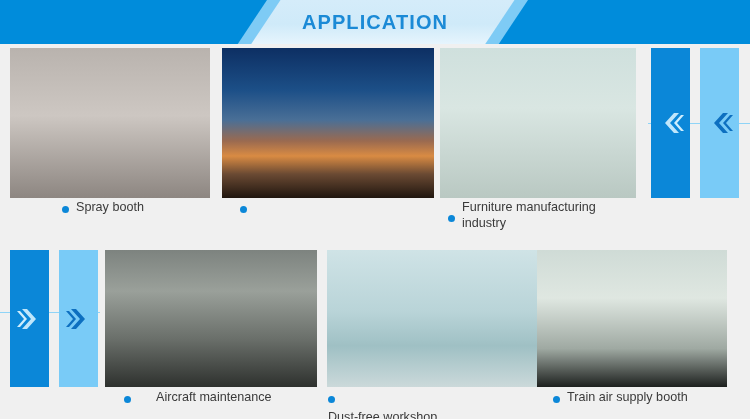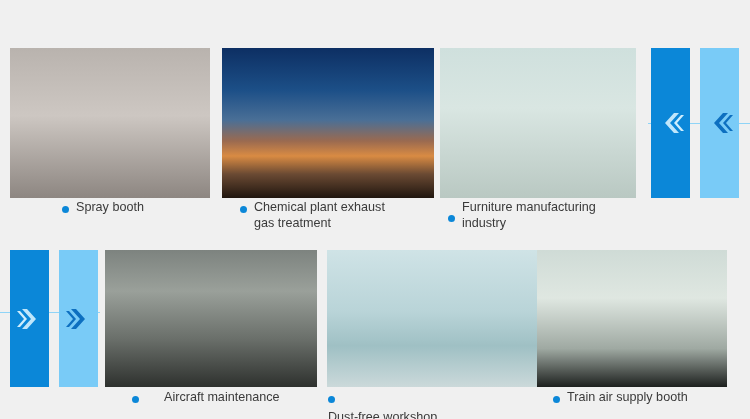--- a/index.html
+++ b/index.html
@@ -75,20 +75,27 @@
   .cr-bg { position:absolute; inset:0; background:linear-gradient(180deg,#cfe3e6 0%,#b9d4d8 45%,#9fc0c4 70%,#cbd9da 100%); }
 
   
   .tr-bg { position:absolute; inset:0; background:linear-gradient(180deg,#cfdbd6 0%,#dfe7e1 35%,#9fa9a2 72%,#1d201e 100%); }
 </style>
 </head>
 <body>
 
 <div id="page">
 
+  <div class="banner">
+    <div class="banner-bg"></div>
+    <div class="banner-mid"></div>
+    <div class="banner-slash slash-a"></div>
+    <div class="banner-slash slash-b"></div>
+    <div class="banner-title">APPLICATION</div>
+  </div>
   <div class="banner-underline"></div>
 
   <div class="row row1">
 
     <div class="cell" style="left:10px;width:200px;">
       <div class="photo">
         <div class="sb-room"></div>
         <svg width="200" height="150" viewBox="0 0 200 150" preserveAspectRatio="none">
           <defs>
             <linearGradient id="sbCeil" x1="0" y1="0" x2="0" y2="1">
@@ -458,22 +465,20 @@
     </div>
   </div>
 
   <div class="caps caps1">
     <div class="cap" style="left:62px;width:150px;">
       <span class="dot"></span>
       <span class="cap-txt">Spray booth</span>
     </div>
     <div class="cap" style="left:240px;width:190px;">
       <span class="dot"></span>
-      <span class="cap-txt">Chemical plant exhaust
-gas treatment</span>
     </div>
     <div class="cap" style="left:448px;width:190px;align-items:center;">
       <span class="dot"></span>
       <span class="cap-txt">Furniture manufacturing
 industry</span>
     </div>
   </div>
 
   <div class="row row2">
 
@@ -984,21 +989,21 @@
           </g>
           <rect x="0" y="132" width="190" height="5" fill="#0f110f"></rect>
 
           <rect x="0" y="86" width="14" height="4" fill="#c8a33c" opacity="0.7"></rect>
         </svg>
       </div>
     </div>
   </div>
 
   <div class="caps caps2">
-    <div class="cap" style="left:132px;width:170px;gap:25px;">
+    <div class="cap" style="left:124px;width:170px;gap:25px;">
       <span class="dot"></span>
       <span class="cap-txt">Aircraft maintenance</span>
     </div>
     <div class="cap" style="left:328px;width:180px;flex-direction:column;">
       <span class="dot"></span>
       <span class="cap-txt">Dust-free workshop</span>
     </div>
     <div class="cap" style="left:553px;width:190px;">
       <span class="dot"></span>
       <span class="cap-txt">Train air supply booth</span>

